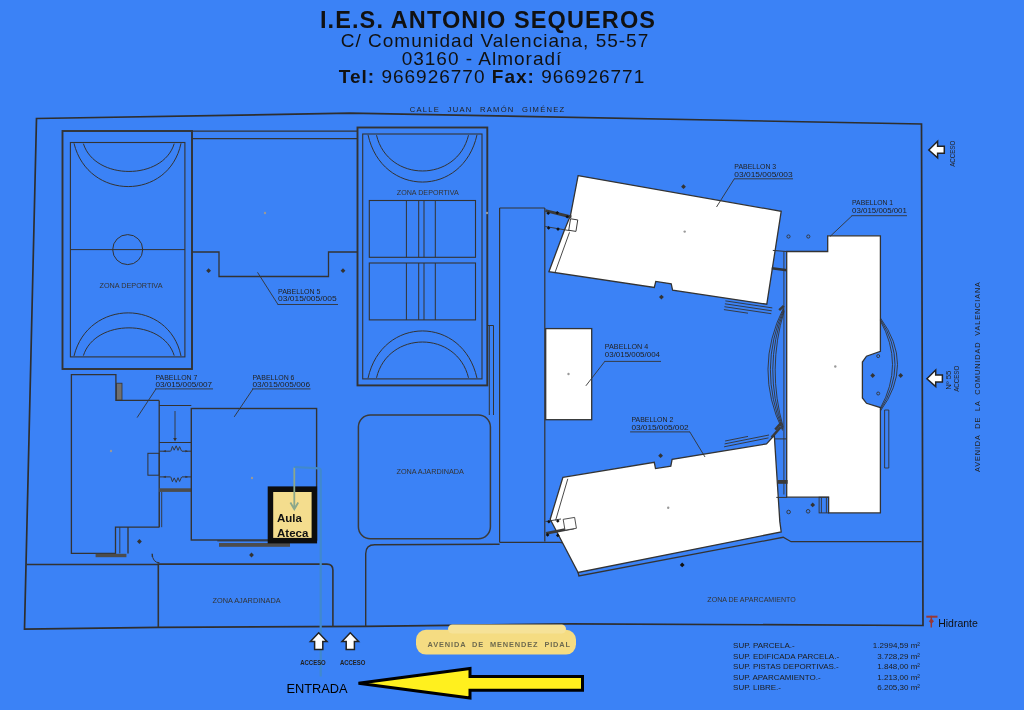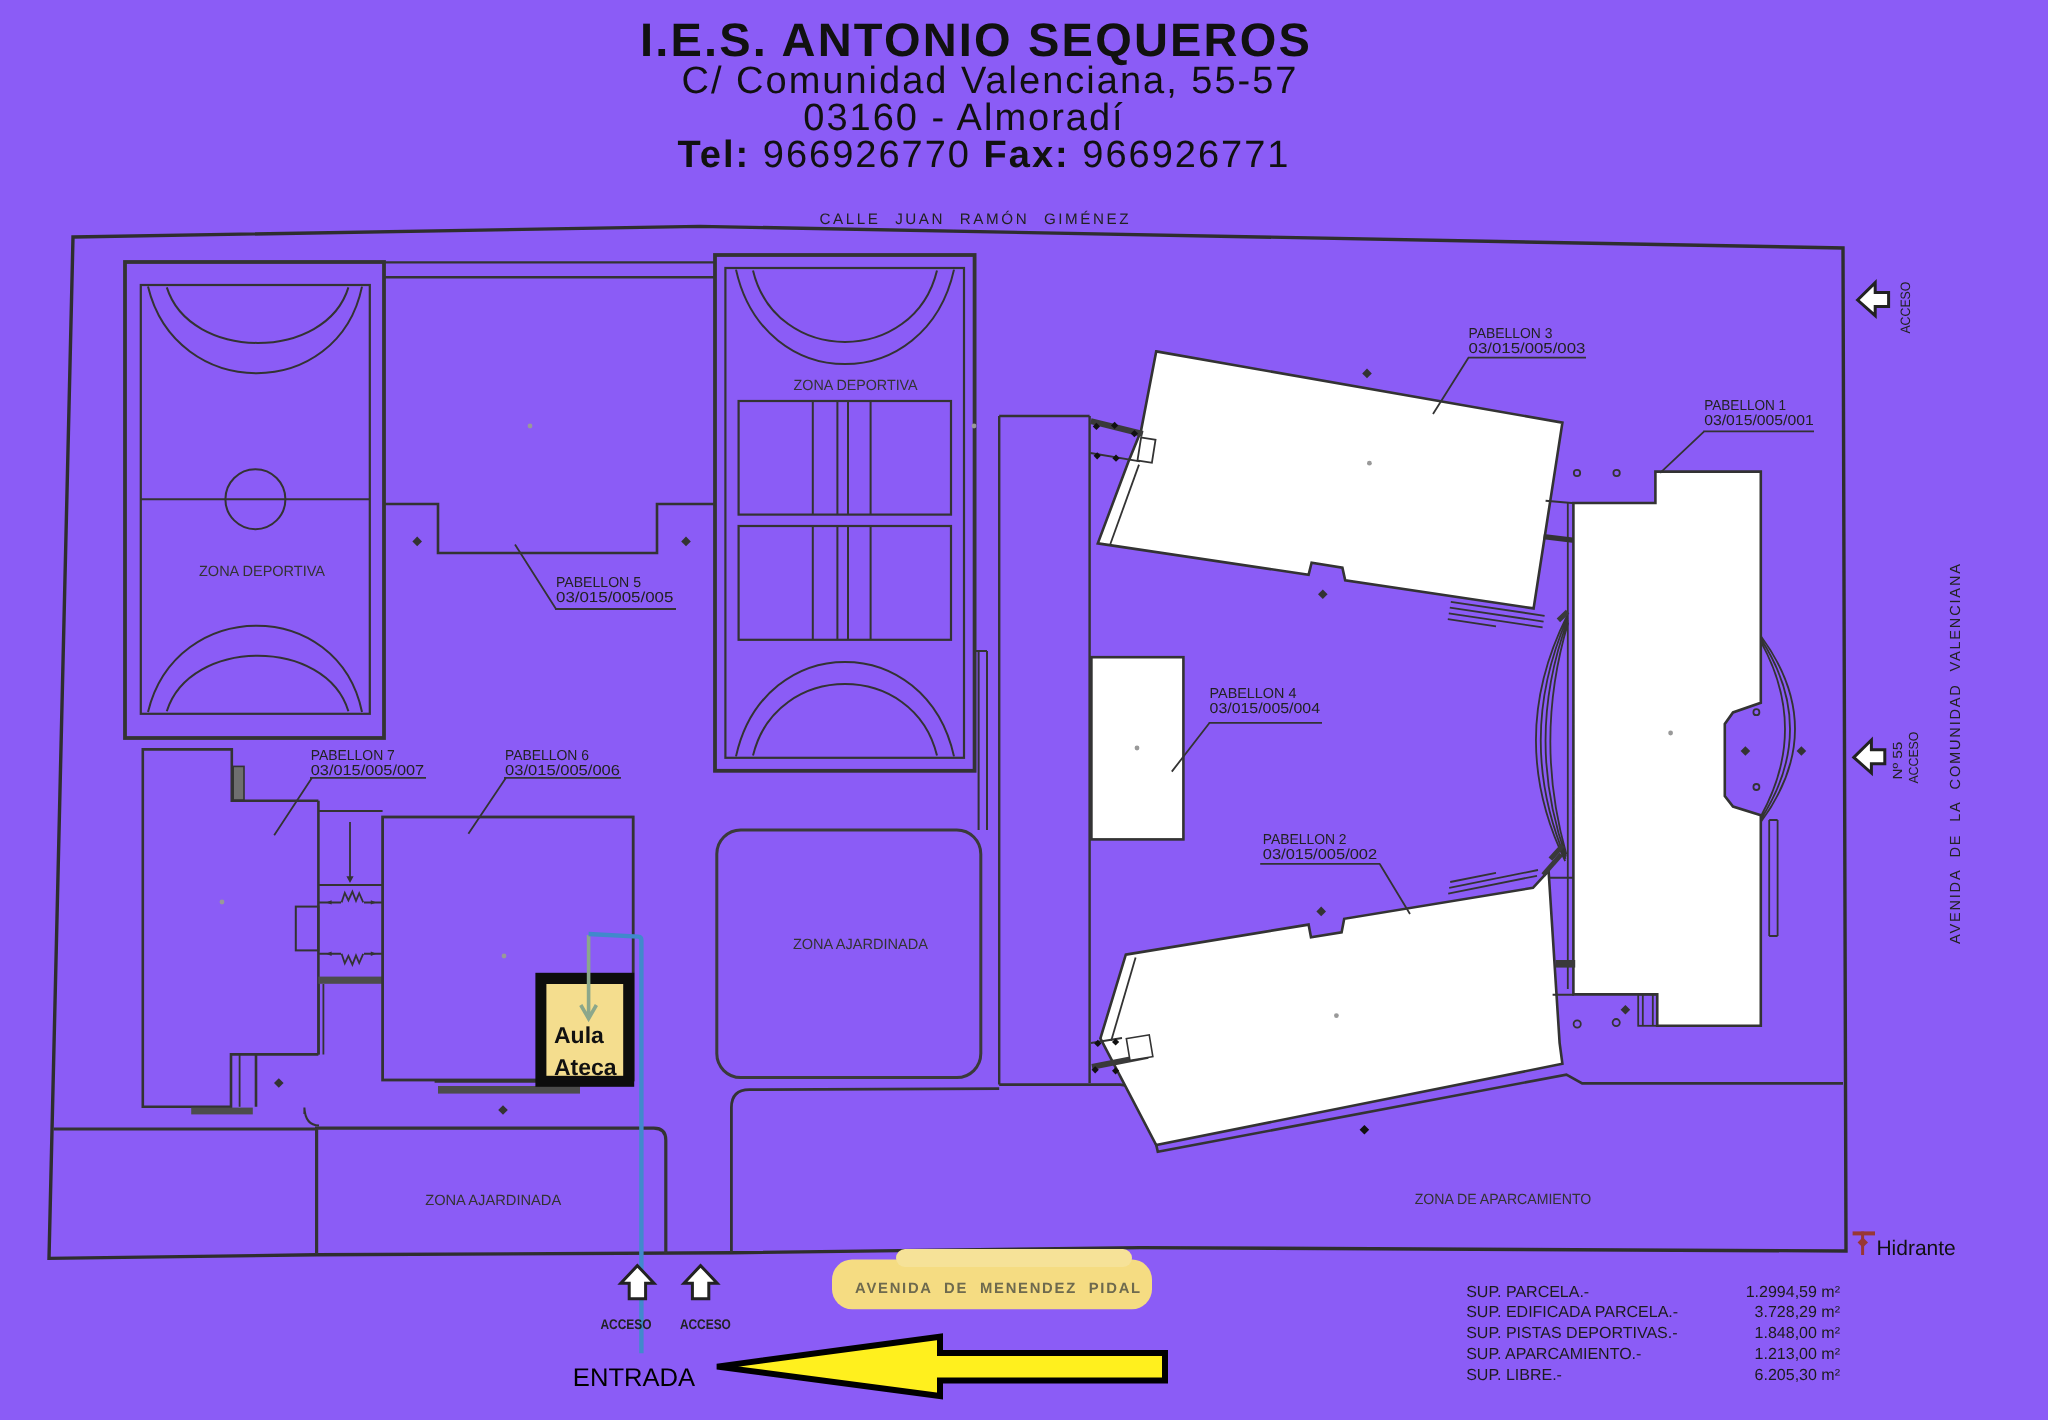--- a/index.html
+++ b/index.html
@@ -1,16 +1,16 @@
 <!DOCTYPE html>
 <html><head>
 <meta charset="utf-8">
 <style>
   html,body{margin:0;padding:0;background:#fff;}
-  .page{position:relative;width:1024px;height:710px;background:#8b5cf6;overflow:hidden;
+  .page{position:relative;width:1024px;height:710px;background:#3b82f6;overflow:hidden;
         font-family:"Liberation Sans", sans-serif;text-decoration:underline;}
   svg text{font-family:"Liberation Sans", sans-serif;}
 </style>
 </head>
 <body>
 <div class="page">
 <svg width="1024" height="710" viewBox="0 0 1024 710">
 <defs>
 <path id="dm" d="M0,-2.4 L2.4,0 L0,2.4 L-2.4,0 Z"></path>
 <path id="dms" d="M0,-1.8 L1.8,0 L0,1.8 L-1.8,0 Z"></path>

